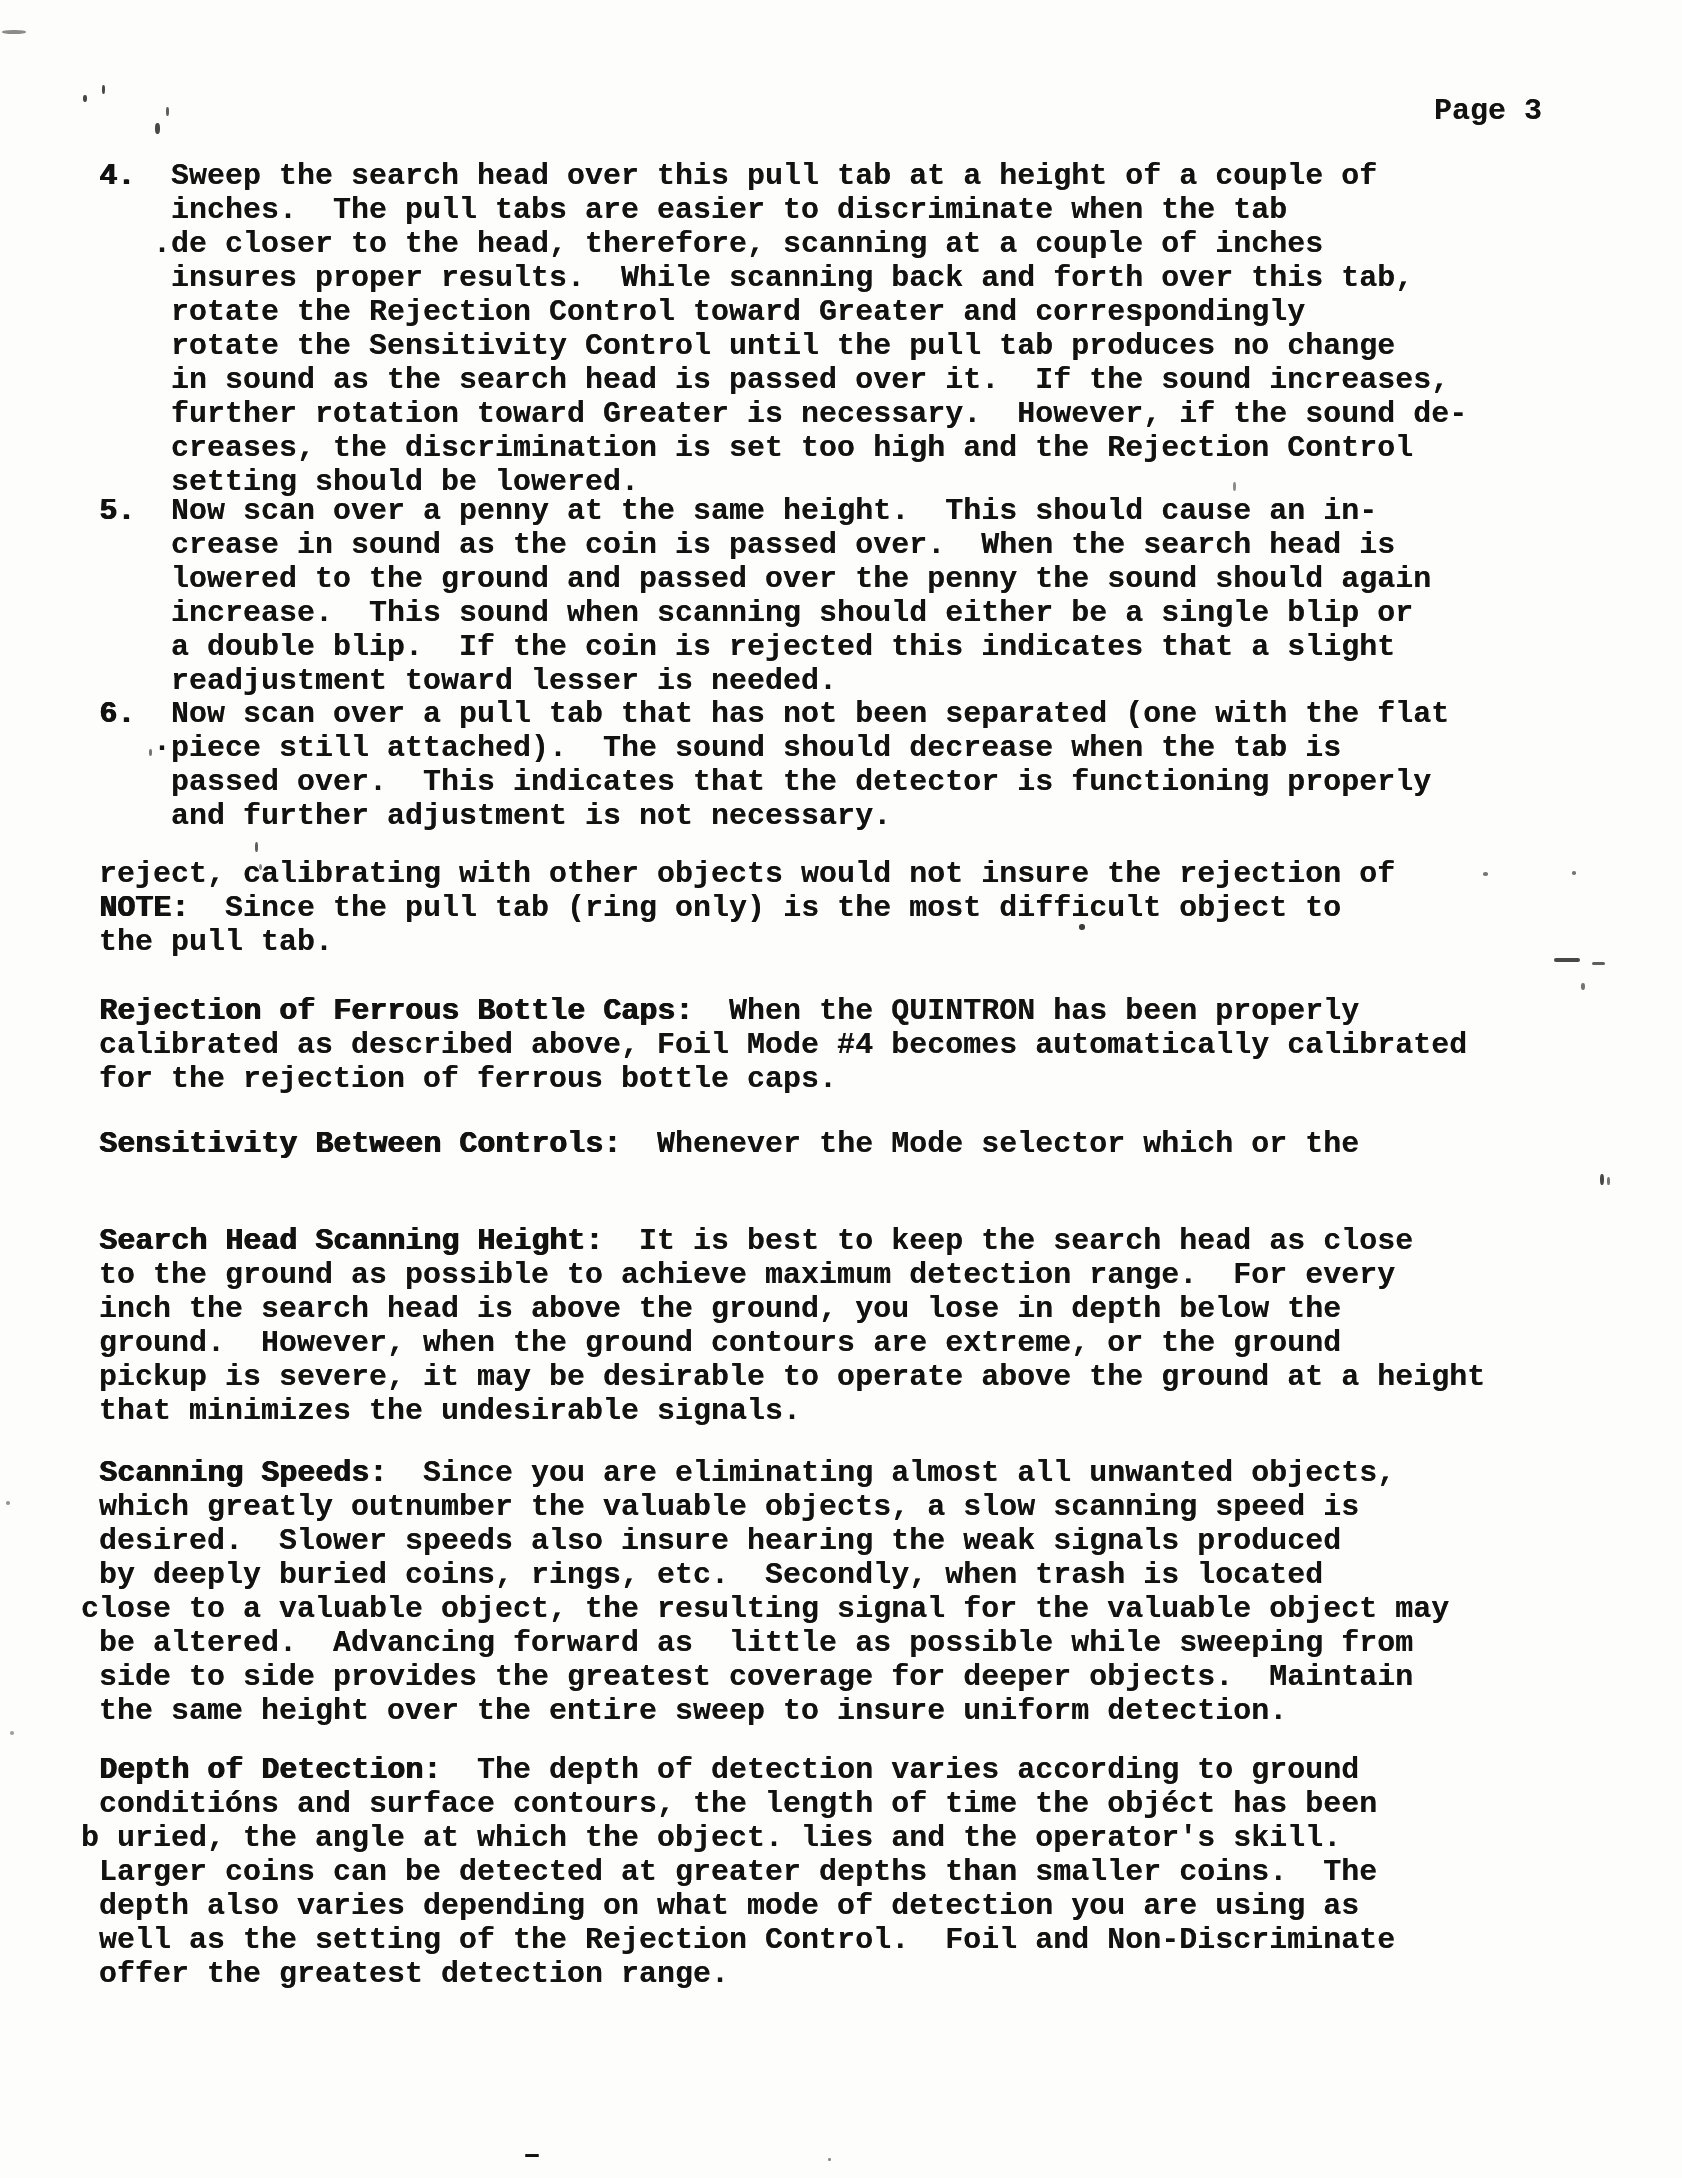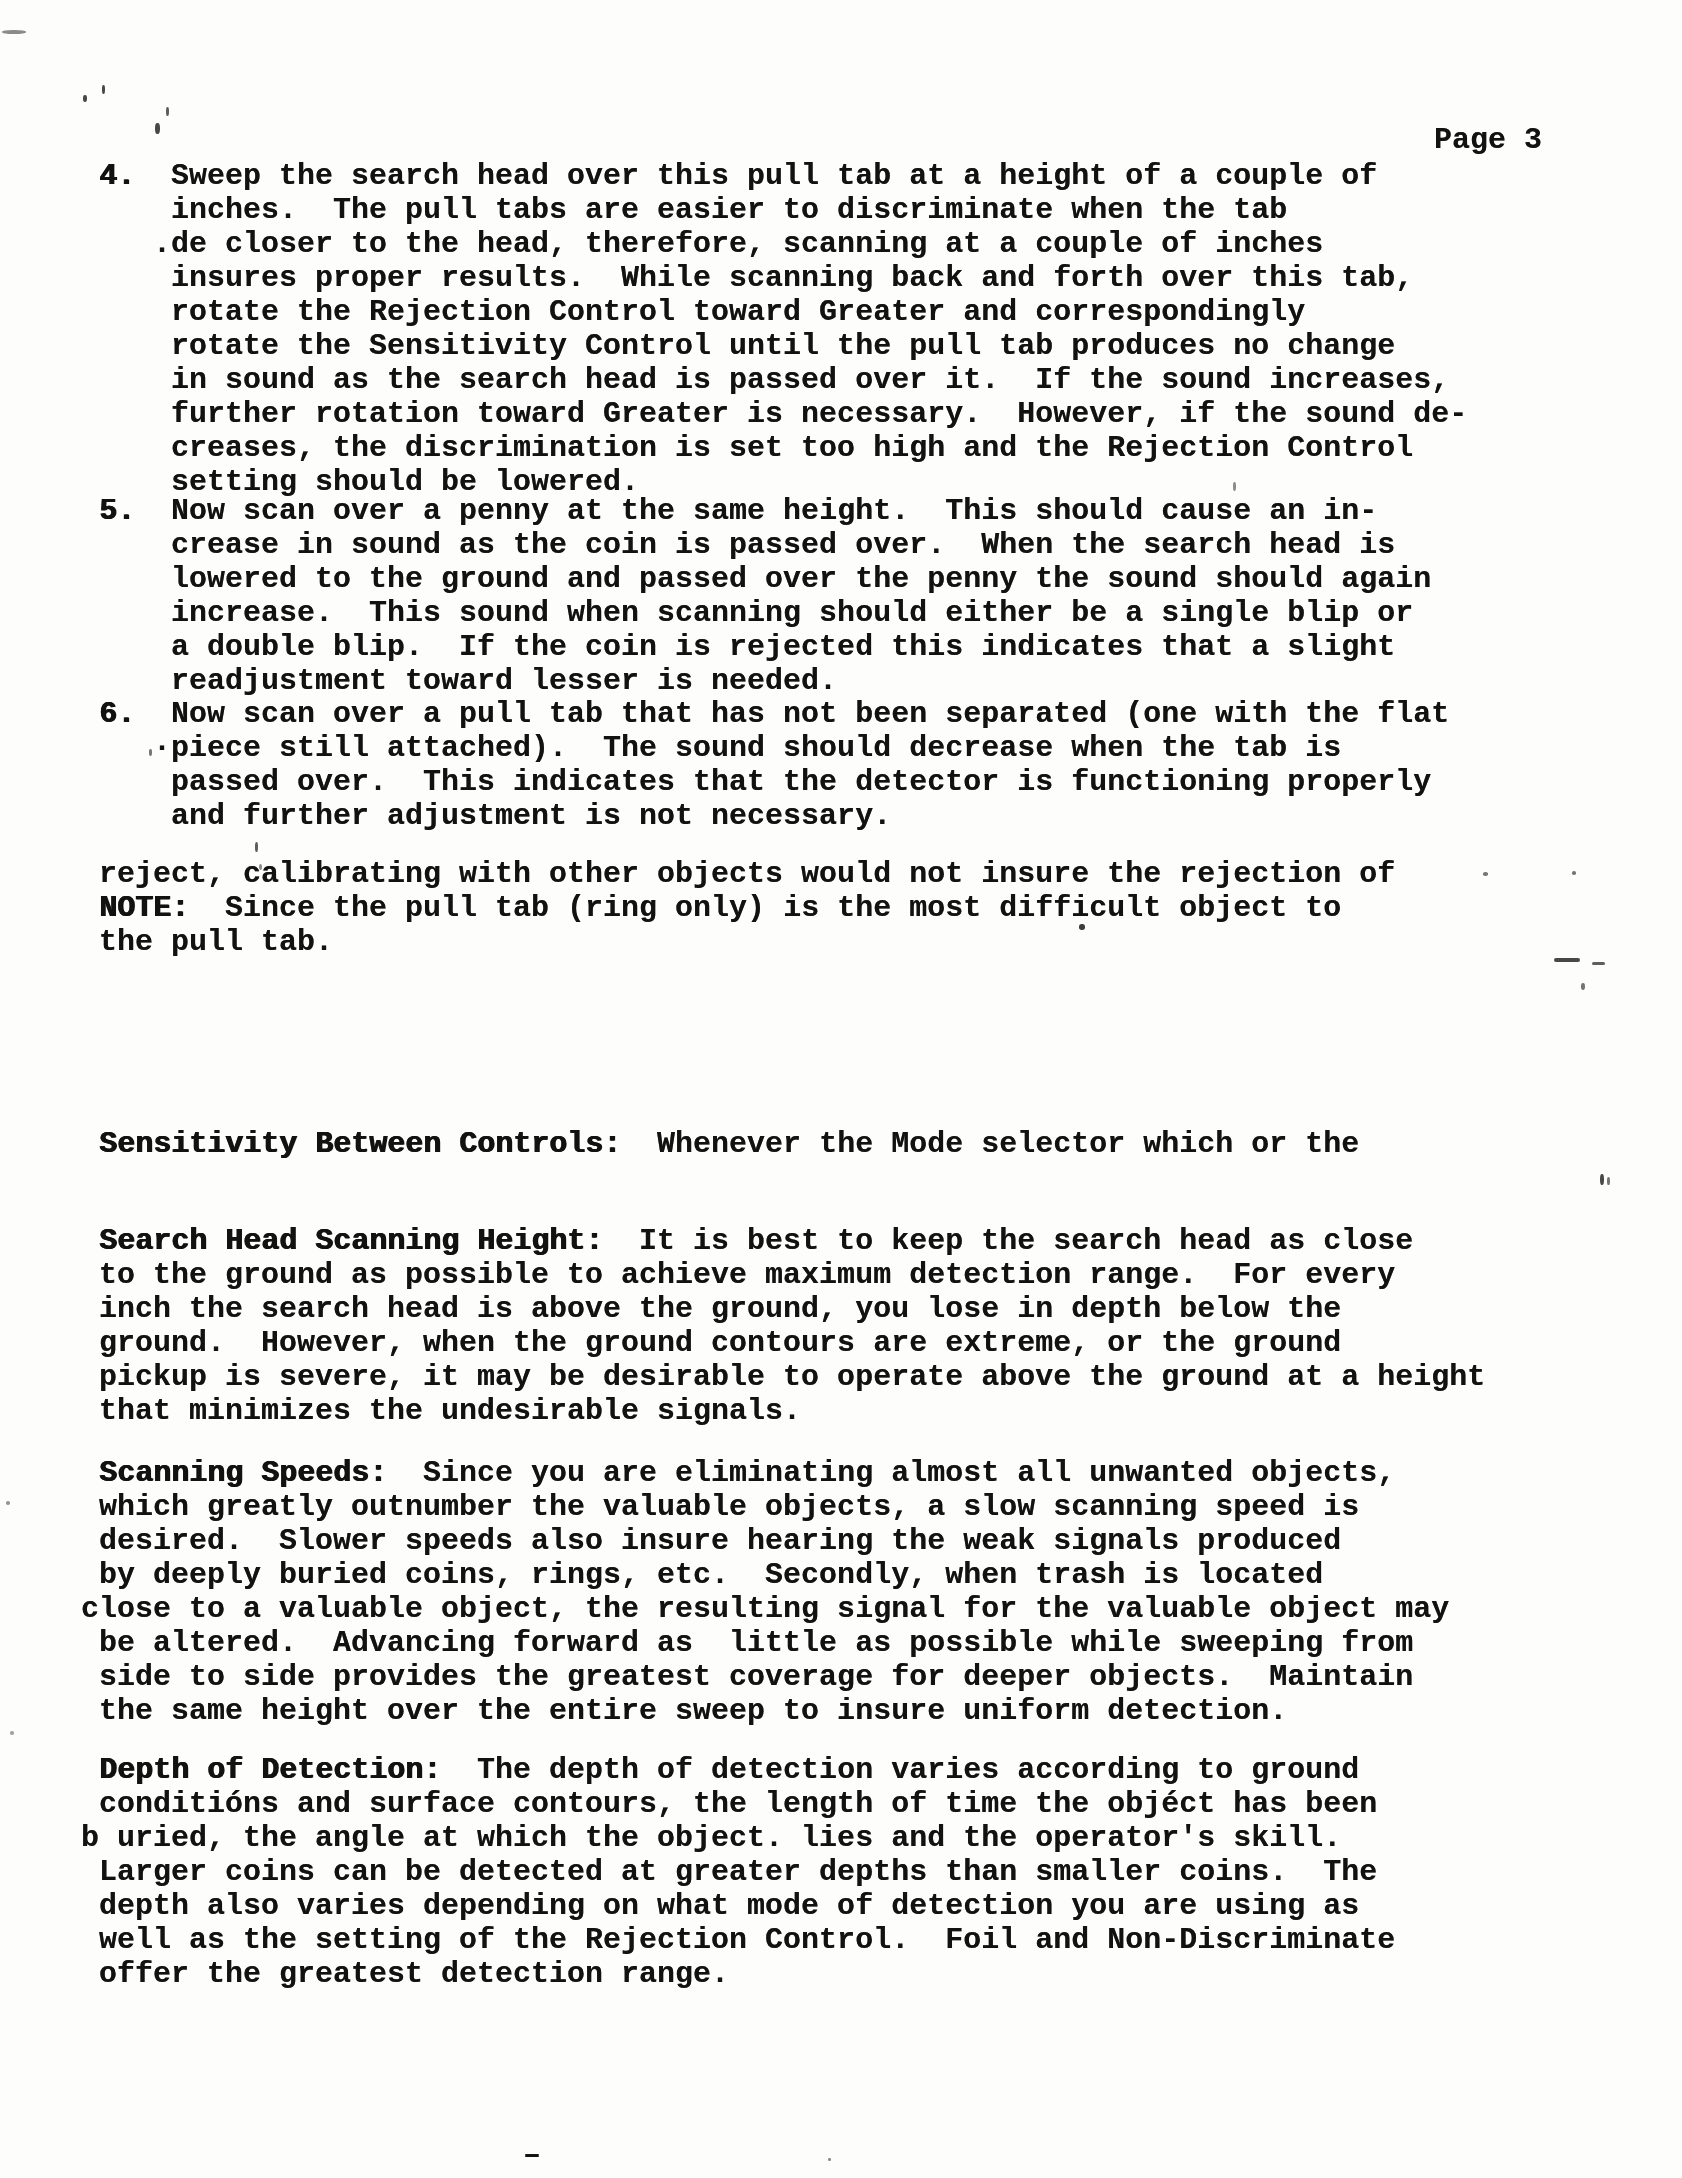--- a/index.html
+++ b/index.html
@@ -9,40 +9,41 @@
     width:1682px;height:2178px;
     background:#fdfdfb;
     overflow:hidden;
     font-family:"Liberation Mono","DejaVu Sans Mono",monospace;
     font-weight:700;
     font-size:30px;
     line-height:34px;
     color:#121212;
     text-shadow:0 0 0.5px rgba(10,10,10,0.6);
   }
-  .page-header{position:absolute;left:1434px;top:94px;white-space:pre;margin-top:29px;}
+  .page-header{position:absolute;left:1434px;top:94px;white-space:pre;}
   .text-blocks{position:absolute;inset:0;}
   .block{position:absolute;left:81px;white-space:pre;}
   .line{white-space:pre;min-height:34px;}
   .hd{text-shadow:0.9px 0 0 currentColor, 0 0 0.6px rgba(10,10,10,0.7);}
   .footer-mark{position:absolute;left:523px;top:2138px;white-space:pre;}
   .speck{position:absolute;background:#1a1a1a;border-radius:45%;}
 </style>
 </head>
 <body>
 
 <div class="sheet">
 
   <div class="page-header">Page 3</div>
 
   <div class="text-blocks">
       <div class="block" style="top: 159px;"><div class="line"><span class="hd"> 4.</span><span>  Sweep the search head over this pull tab at a height of a couple of</span></div><div class="line">     inches.  The pull tabs are easier to discriminate when the tab</div><div class="line">    .de closer to the head, therefore, scanning at a couple of inches</div><div class="line">     insures proper results.  While scanning back and forth over this tab,</div><div class="line">     rotate the Rejection Control toward Greater and correspondingly</div><div class="line">     rotate the Sensitivity Control until the pull tab produces no change</div><div class="line">     in sound as the search head is passed over it.  If the sound increases,</div><div class="line">     further rotation toward Greater is necessary.  However, if the sound de-</div><div class="line">     creases, the discrimination is set too high and the Rejection Control</div><div class="line">     setting should be lowered.</div></div>
       <div class="block" style="top: 494px;"><div class="line"><span class="hd"> 5.</span><span>  Now scan over a penny at the same height.  This should cause an in-</span></div><div class="line">     crease in sound as the coin is passed over.  When the search head is</div><div class="line">     lowered to the ground and passed over the penny the sound should again</div><div class="line">     increase.  This sound when scanning should either be a single blip or</div><div class="line">     a double blip.  If the coin is rejected this indicates that a slight</div><div class="line">     readjustment toward lesser is needed.</div></div>
       <div class="block" style="top: 697px;"><div class="line"><span class="hd"> 6.</span><span>  Now scan over a pull tab that has not been separated (one with the flat</span></div><div class="line">    ·piece still attached).  The sound should decrease when the tab is</div><div class="line">     passed over.  This indicates that the detector is functioning properly</div><div class="line">     and further adjustment is not necessary.</div></div>
       <div class="block" style="top: 857px;"><div class="line"> reject, calibrating with other objects would not insure the rejection of</div><div class="line"><span class="hd"> NOTE:</span><span>  Since the pull tab (ring only) is the most difficult object to</span></div><div class="line"> the pull tab.</div></div>
+      <div class="block" style="top: 994px;"><div class="line"><span class="hd"> Rejection of Ferrous Bottle Caps:</span><span>  When the QUINTRON has been properly</span></div><div class="line"> calibrated as described above, Foil Mode #4 becomes automatically calibrated</div><div class="line"> for the rejection of ferrous bottle caps.</div></div>
       <div class="block" style="top: 1127px;"><div class="line"><span class="hd"> Sensitivity Between Controls:</span><span>  Whenever the Mode selector which or the</span></div></div>
       <div class="block" style="top: 1224px;"><div class="line"><span class="hd"> Search Head Scanning Height:</span><span>  It is best to keep the search head as close</span></div><div class="line"> to the ground as possible to achieve maximum detection range.  For every</div><div class="line"> inch the search head is above the ground, you lose in depth below the</div><div class="line"> ground.  However, when the ground contours are extreme, or the ground</div><div class="line"> pickup is severe, it may be desirable to operate above the ground at a height</div><div class="line"> that minimizes the undesirable signals.</div></div>
       <div class="block" style="top: 1456px;"><div class="line"><span class="hd"> Scanning Speeds:</span><span>  Since you are eliminating almost all unwanted objects,</span></div><div class="line"> which greatly outnumber the valuable objects, a slow scanning speed is</div><div class="line"> desired.  Slower speeds also insure hearing the weak signals produced</div><div class="line"> by deeply buried coins, rings, etc.  Secondly, when trash is located</div><div class="line">close to a valuable object, the resulting signal for the valuable object may</div><div class="line"> be altered.  Advancing forward as  little as possible while sweeping from</div><div class="line"> side to side provides the greatest coverage for deeper objects.  Maintain</div><div class="line"> the same height over the entire sweep to insure uniform detection.</div></div>
       <div class="block" style="top: 1753px;"><div class="line"><span class="hd"> Depth of Detection:</span><span>  The depth of detection varies according to ground</span></div><div class="line"> conditións and surface contours, the length of time the objéct has been</div><div class="line">b uried, the angle at which the object. lies and the operator's skill.</div><div class="line"> Larger coins can be detected at greater depths than smaller coins.  The</div><div class="line"> depth also varies depending on what mode of detection you are using as</div><div class="line"> well as the setting of the Rejection Control.  Foil and Non-Discriminate</div><div class="line"> offer the greatest detection range.</div></div>
     </div>
 
   <div class="footer-mark">–</div>
 
   <div class="speck" style="left:2px;top:30px;width:24px;height:4px;opacity:.5"></div>
   <div class="speck" style="left:83px;top:95px;width:4px;height:7px;opacity:.8"></div>

